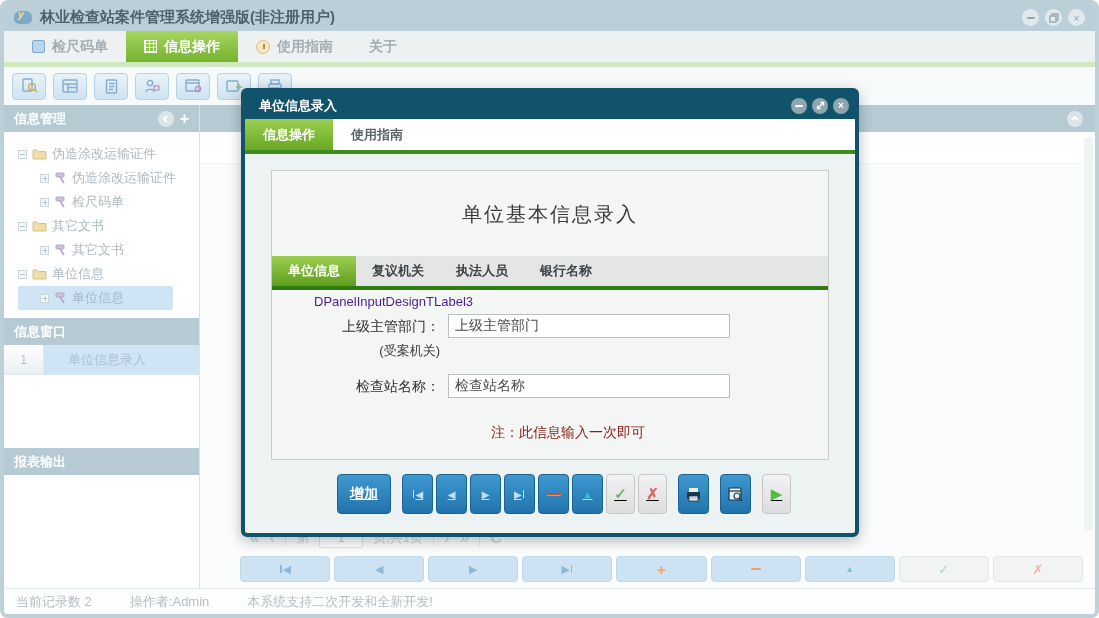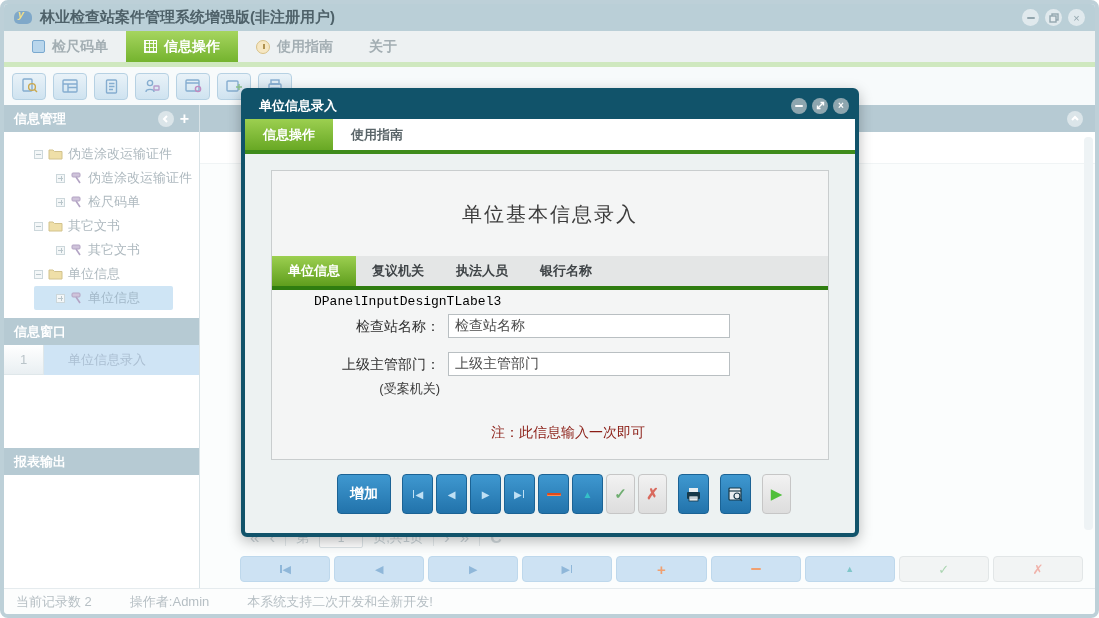--- a/index.html
+++ b/index.html
@@ -35,21 +35,21 @@
 
   
   .bodyrow { flex:1 1 auto; display:flex; min-height:0; }
   .sidebar { width:196px; background:#fff; border-right:1px solid #d9e3e7; display:flex; flex-direction:column; }
   .shead { height:27px; background:#b6cad3; color:#fff; font-size:13px; font-weight:bold; display:flex; align-items:center; padding:0 10px; flex:0 0 auto; }
   .shead .tools { margin-left:auto; display:flex; align-items:center; gap:6px; }
   .circlebtn { width:16px; height:16px; border-radius:50%; background:rgba(255,255,255,.5); display:flex; align-items:center; justify-content:center; cursor:pointer; }
   .circlebtn svg { stroke:#fff; stroke-width:2; fill:none; }
   .plusbtn { color:#fff; font-size:16px; font-weight:bold; cursor:pointer; line-height:1; }
 
-  .tree { height:186px; padding:10px 0 0 14px; overflow:hidden; flex:0 0 auto;margin-left:16px; }
+  .tree { height:186px; padding:10px 0 0 14px; overflow:hidden; flex:0 0 auto; }
   .trow { height:24px; display:flex; align-items:center; gap:5px; font-size:13px; color:#aeb9bf; cursor:pointer; white-space:nowrap; }
   .trow.lvl1 { padding-left:0; }
   .trow.lvl2 { padding-left:22px; }
   .trow.sel { background:#cfe5f5; color:#a3b9c9; margin-right:26px; border-radius:2px; }
   .texp { width:9px; height:9px; border:1px solid #ccd7db; background:#f4f7f8; position:relative; flex:0 0 auto; }
   .texp i, .texp b { position:absolute; background:#b9c6cb; }
   .texp i { left:1px; top:3.5px; width:5px; height:1px; }
   .texp b { left:3.5px; top:1px; width:1px; height:5px; display:none; }
   .texp.plus b { display:block; }
   .ticon { flex:0 0 auto; display:flex; }
@@ -97,30 +97,30 @@
   .dunder { height:4px; background:#3f8c1c; flex:0 0 auto; }
   .dbody { flex:1; position:relative; padding:16px 26px 0; }
 
   .panel { background:#f4f5f5; border:1px solid #c9cdce; height:290px; overflow:hidden; }
   .ptitle { text-align:center; font-size:20px; color:#3c3c3c; margin-top:30px; letter-spacing:2px; }
   .stabs { margin-top:28px; background:#e4e6e6; display:flex; height:30px; }
   .stab { display:flex; align-items:center; padding:0 16px; font-size:13px; font-weight:bold; color:#3f4447; cursor:pointer; }
   .stab.active { background:linear-gradient(#9ccf50,#5f9e1d); color:#fff; }
   .sunder { height:4px; background:#2f7d10; }
   .fields { padding:10px 0 0 36px; position:relative; }
-  .design-label { font-family:Liberation Mono, monospace; font-size:13px; color:#000000; position:absolute; left:42px; top:4px;text-align:center; }
+  .design-label { font-family:Liberation Sans, sans-serif; font-size:13px; color:#4c1d95; position:absolute; left:42px; top:4px;text-align:center; }
   .frow { display:flex; margin-top:14px; }
   .flabelwrap { width:140px; text-align:right; padding-right:8px; font-size:14px; color:#2e2e2e; padding-top:4px; }
   .fsub { font-size:13px; color:#3a3a3a; margin-top:6px; }
   .finput { width:282px; height:24px; border:1px solid #b9bfc2; background:#fff; font-size:14px; color:#4a4a4a; padding:0 6px; font-family:"Liberation Sans",sans-serif; }
   .note { text-align:center; margin-top:26px; font-size:14px; color:#8b1d15; }
 
   .btnrow { margin-top:14px; display:flex; align-items:center; padding-left:66px; gap:3px; }
   .gapL { margin-left:8px; }
-  .dlgbtn { height:40px; border-radius:4px; display:flex; align-items:center; justify-content:center; cursor:pointer; }
+  .dlgbtn { height:40px; border-radius:4px; display:flex; align-items:center; justify-content:center; cursor:pointer;text-decoration:underline; }
   .blue { width:31px; background:linear-gradient(#3f98d0,#2273ab); border:1px solid #1b6395; color:#bfe0f4; }
   .grayb { width:29px; background:linear-gradient(#f2f2f2,#dddddd); border:1px solid #c6c6c6; }
   .addbtn { width:54px; background:linear-gradient(#3f98d0,#2273ab); border:1px solid #1b6395; color:#fff; font-size:14px; font-weight:bold; }
   .navg { font-size:10px; display:flex; align-items:center; }
   .redbar { width:14px; height:3px; background:#e04a1a; border-radius:1px; box-shadow:0 -1px 0 #ff8a50 inset; }
   .upt { color:#35c0c8; font-size:10px; }
   .okc { color:#6fae71; font-size:15px; font-weight:bold; }
   .xc { color:#d96a5e; font-size:15px; font-weight:bold; }
   .playc { color:#4fbf3a; font-size:15px; }
 </style>
@@ -453,29 +453,29 @@
             </div>
           <div class="stab">
               <span>银行名称</span>
             </div>
         </div>
         <div class="sunder"></div>
 
         <div class="fields">
           <div class="design-label">DPanelInputDesignTLabel3</div>
           <div class="frow">
-            <div class="flabelwrap">检查站名称：</div>
-            <input class="finput" value="检查站名称" style="">
-          </div>
-          <div class="frow">
             <div class="flabelwrap">
               <div>上级主管部门：</div>
               <div class="fsub">(受案机关)</div>
             </div>
             <input class="finput" value="上级主管部门" style="">
+          </div>
+          <div class="frow">
+            <div class="flabelwrap">检查站名称：</div>
+            <input class="finput" value="检查站名称" style="">
           </div>
           <div class="note">注：此信息输入一次即可</div>
         </div>
       </div>
 
       <div class="btnrow">
         <div class="dlgbtn addbtn">
             <span>增加</span>
           </div>
         <div class="dlgbtn blue gapL navg">

